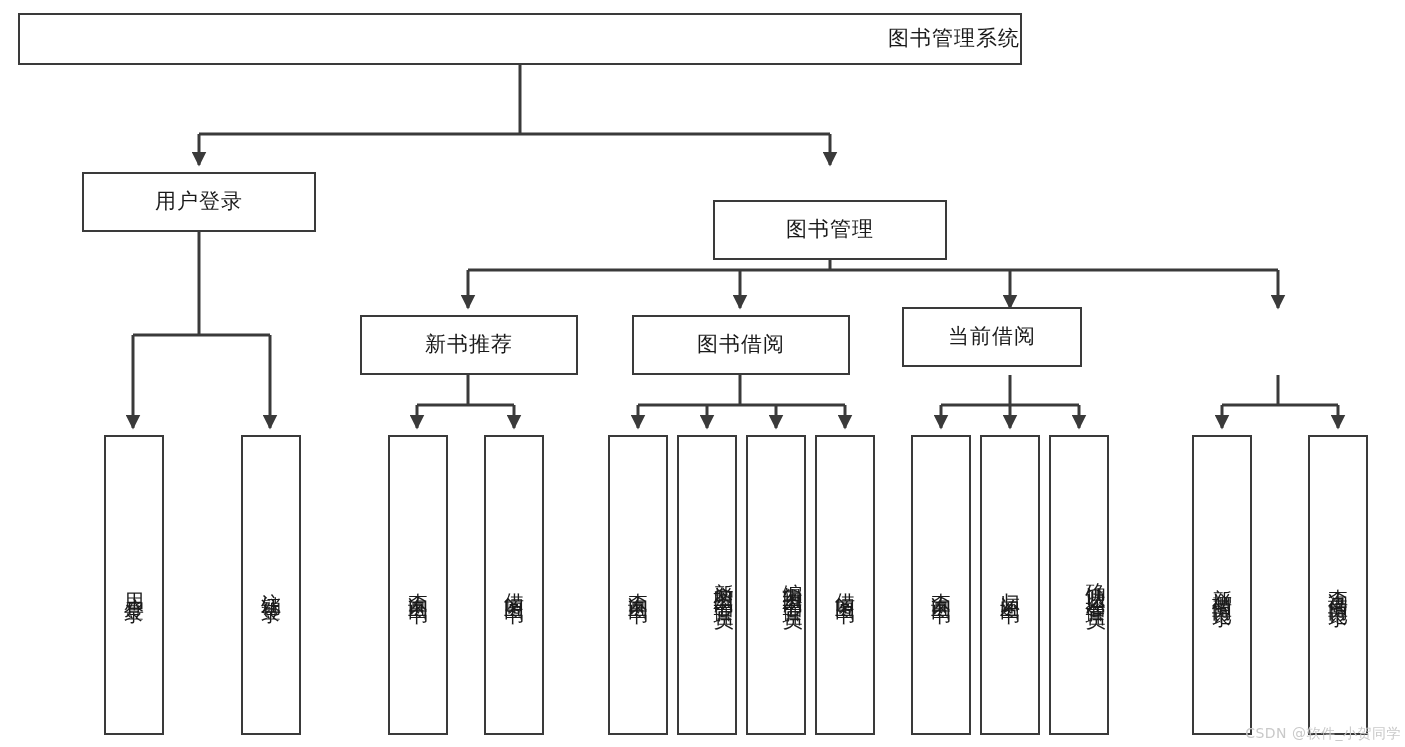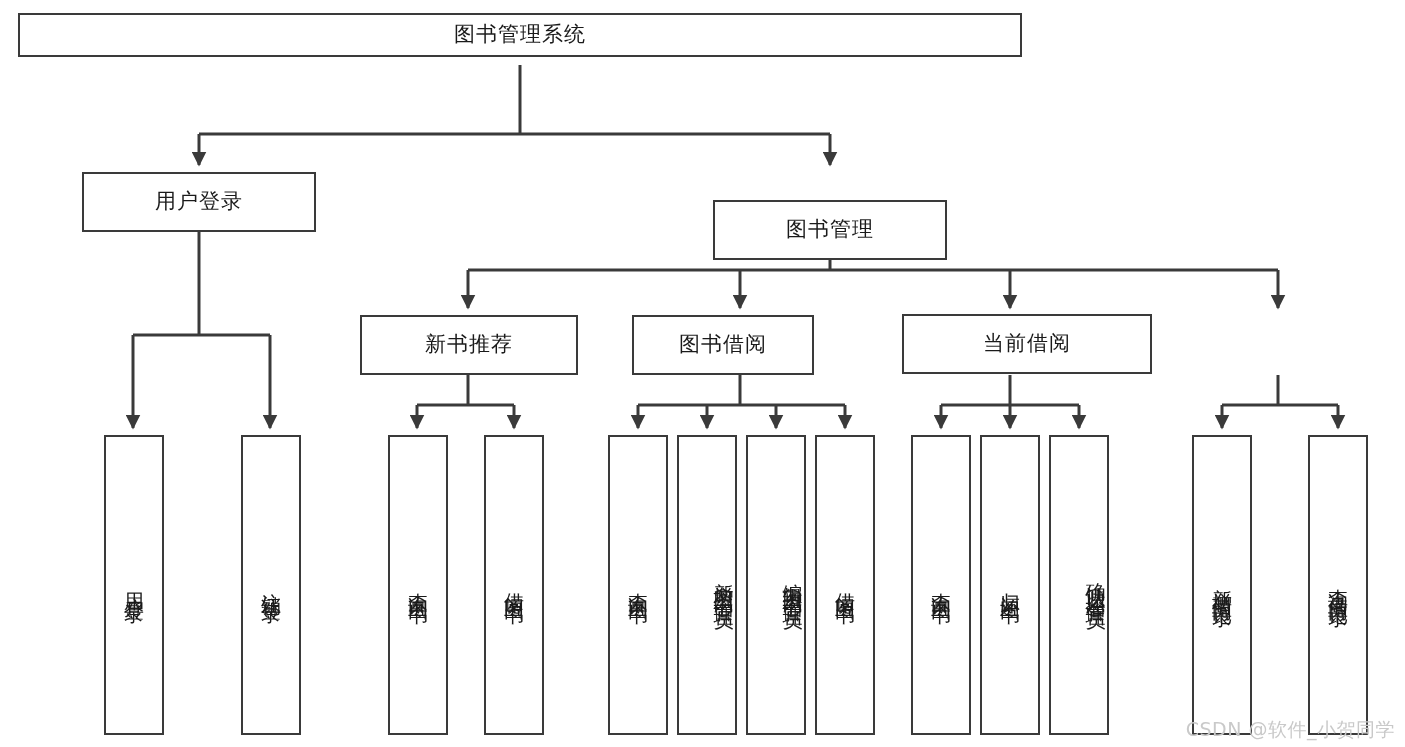--- a/index.html
+++ b/index.html
@@ -53,23 +53,23 @@
   }
   .node.vert.centered {
     align-items: center;
   }
   .node-label {
     display: block;
     white-space: pre;
   }
   .watermark {
     position: absolute;
-    right: 10px;
+    right: 4px;
     bottom: 4px;
-    font-size: 19px;
+    font-size: 14px;
     color: #c9c9c9;
     letter-spacing: 0.5px;
     z-index: 3;
     white-space: nowrap;
   }
 </style>
 </head>
 <body>
 
 <div id="canvas">
@@ -117,38 +117,38 @@
       <path d="M 1010 405 L 1010 428" marker-end="url(#arrow)"></path>
       <path d="M 1079 405 L 1079 428" marker-end="url(#arrow)"></path>
 
       <path d="M 1278 375 L 1278 405"></path>
       <path d="M 1222 405 L 1338 405"></path>
       <path d="M 1222 405 L 1222 428" marker-end="url(#arrow)"></path>
       <path d="M 1338 405 L 1338 428" marker-end="url(#arrow)"></path>
     </g>
   </svg>
 
-  <div class="node horiz" style="left:18px; top:13px; width:1004px; height:44px;">
+  <div class="node horiz" style="left:18px; top:13px; width:1004px; height:52px;justify-content:flex-end;">
     <span class="node-label">图书管理系统</span>
   </div>
 
   <div class="node horiz" style="left:82px; top:172px; width:234px; height:60px;">
     <span class="node-label">用户登录</span>
   </div>
   <div class="node horiz" style="left:713px; top:172px; width:234px; height:60px;margin-top:28px;">
     <span class="node-label">图书管理</span>
   </div>
 
   <div class="node horiz" style="left:360px; top:315px; width:218px; height:60px;">
     <span class="node-label">新书推荐</span>
   </div>
-  <div class="node horiz" style="left:632px; top:315px; width:182px; height:60px;text-align:right;">
+  <div class="node horiz" style="left:632px; top:315px; width:218px; height:60px;text-align:right;">
     <span class="node-label">图书借阅</span>
   </div>
-  <div class="node horiz" style="left:902px; top:314px; width:250px; height:60px;">
+  <div class="node horiz" style="left:902px; top:307px; width:180px; height:60px;">
     <span class="node-label">当前借阅</span>
   </div>
 
   <div class="node vert centered" style="left:104px; top:435px; width:60px; height:300px;">
     <span class="node-label">用户登录</span>
   </div>
   <div class="node vert centered" style="left:241px; top:435px; width:60px; height:300px;">
     <span class="node-label">注销登录</span>
   </div>
 

